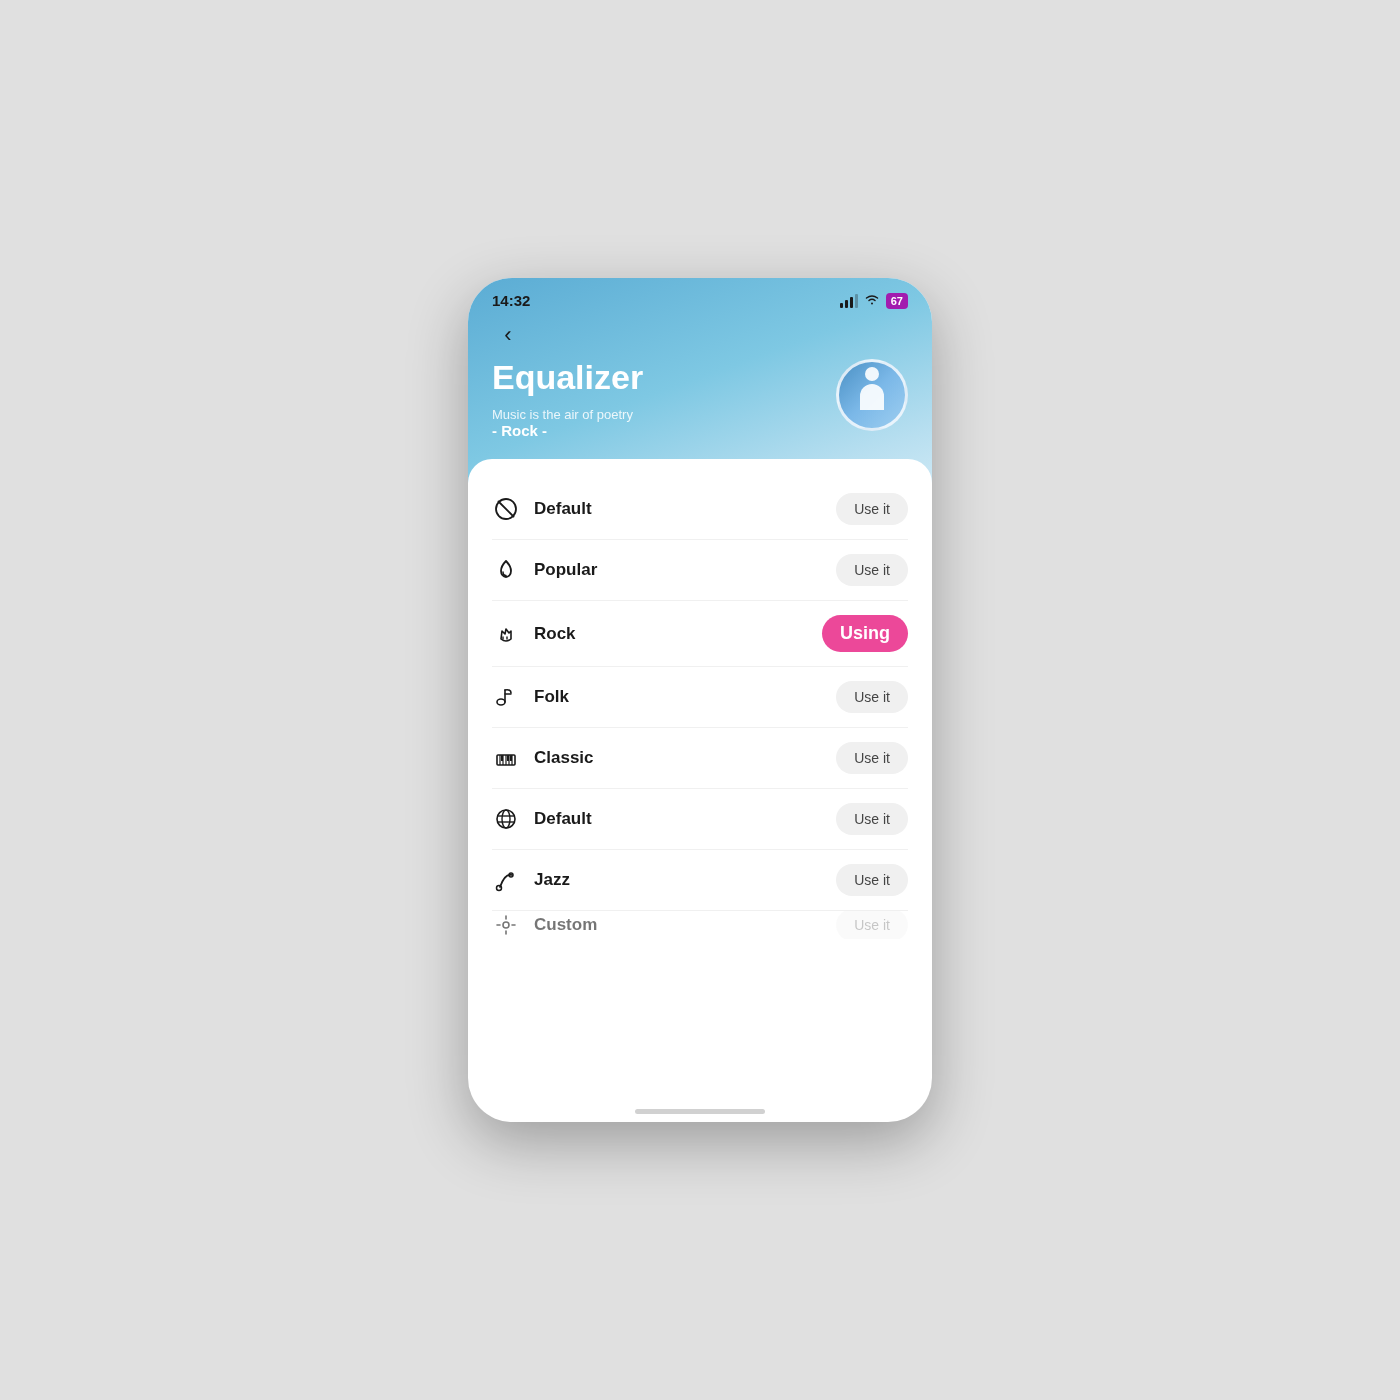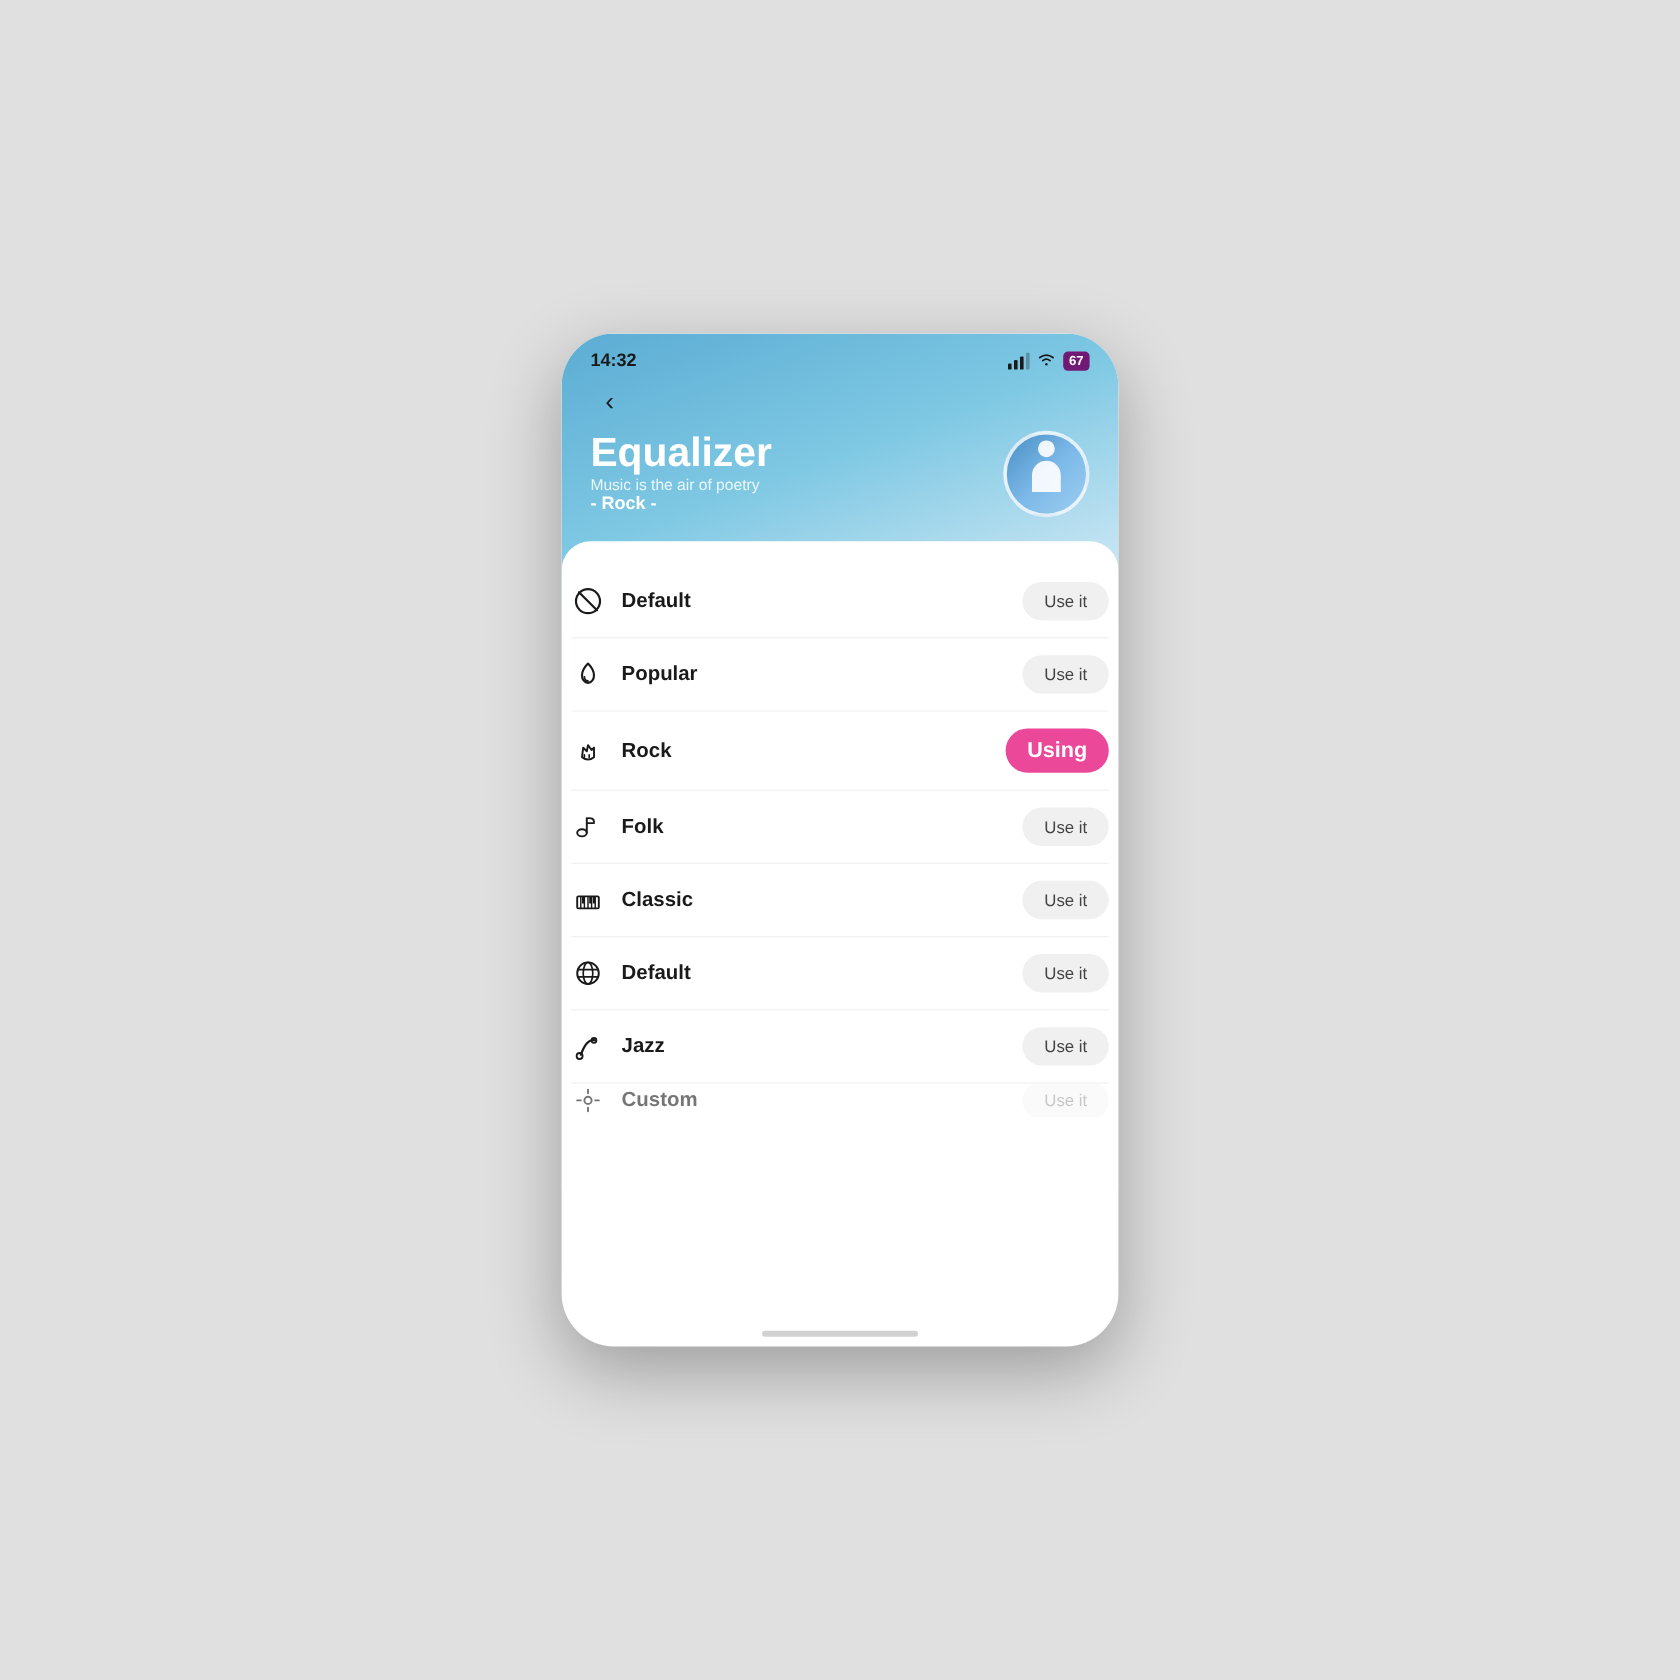--- a/index.html
+++ b/index.html
@@ -57,21 +57,21 @@
     }
 
     .wifi-icon {
       font-size: 13px;
       color: #1a1a1a;
     }
 
     .battery-container {
       display: flex;
       align-items: center;
-      background: #701a75;
+      background: #a21caf;
       border-radius: 4px;
       padding: 2px 5px;
       color: #fff;
       font-size: 11px;
       font-weight: 600;
     }
 
     .header-bg {
       position: absolute;
       top: 0;
@@ -116,21 +116,21 @@
     .eq-title {
       font-size: 34px;
       font-weight: 700;
       color: #fff;
       line-height: 1.1;
     }
 
     .eq-subtitle {
       font-size: 13px;
       color: rgba(255,255,255,0.85);
-      margin-top: 0;
+      margin-top: 11px;
     }
 
     .eq-mode {
       font-size: 15px;
       font-weight: 600;
       color: #fff;
     }
 
     .avatar-circle {
       width: 72px;
@@ -198,21 +198,21 @@
       display: flex;
       align-items: center;
       justify-content: center;
       cursor: pointer;
       color: #555;
       font-size: 18px;
       line-height: 1;
     }
 
     .mode-list {
-      padding: 0 8px;
+      padding: 0 24px;
     }
 
     .mode-item {
       display: flex;
       justify-content: space-between;
       align-items: center;
       padding: 14px 0;
       border-bottom: 1px solid #f0f0f0;
     }
 

